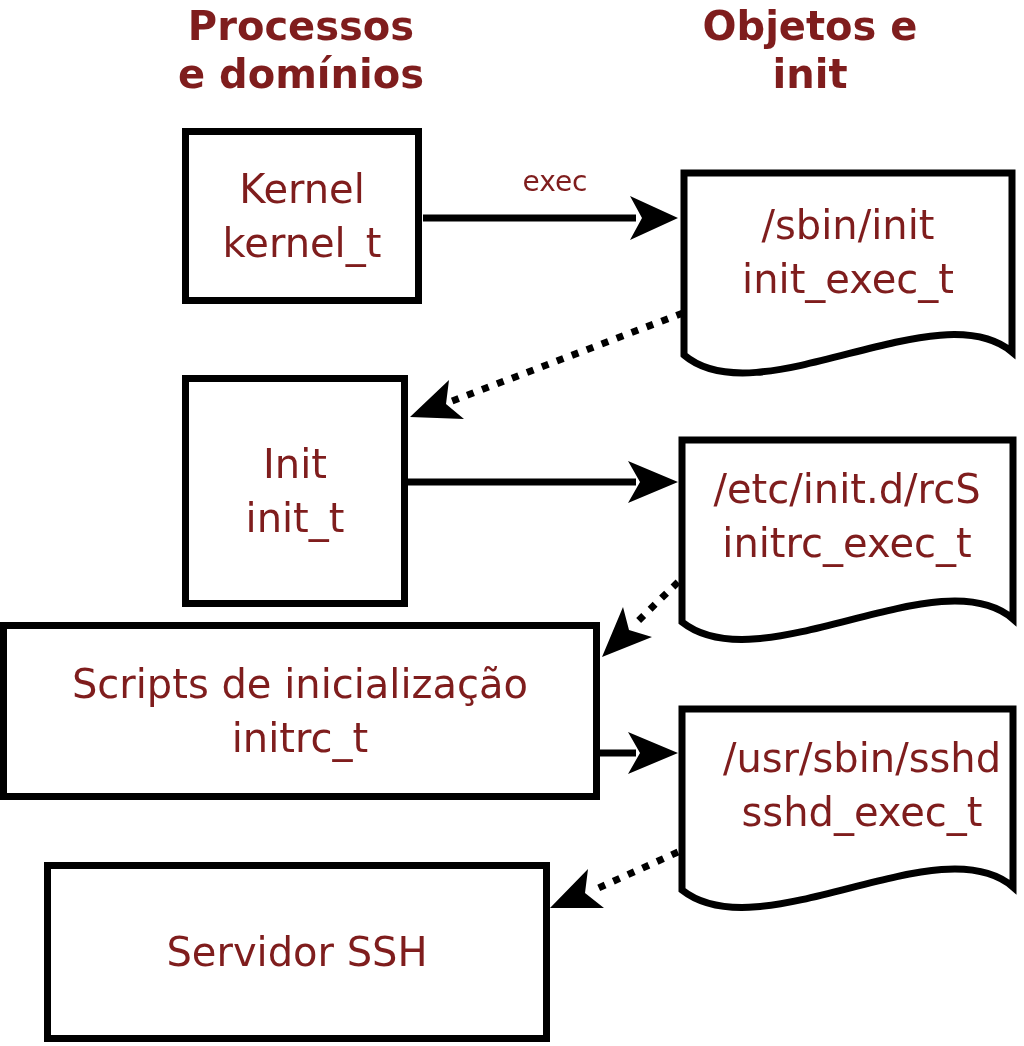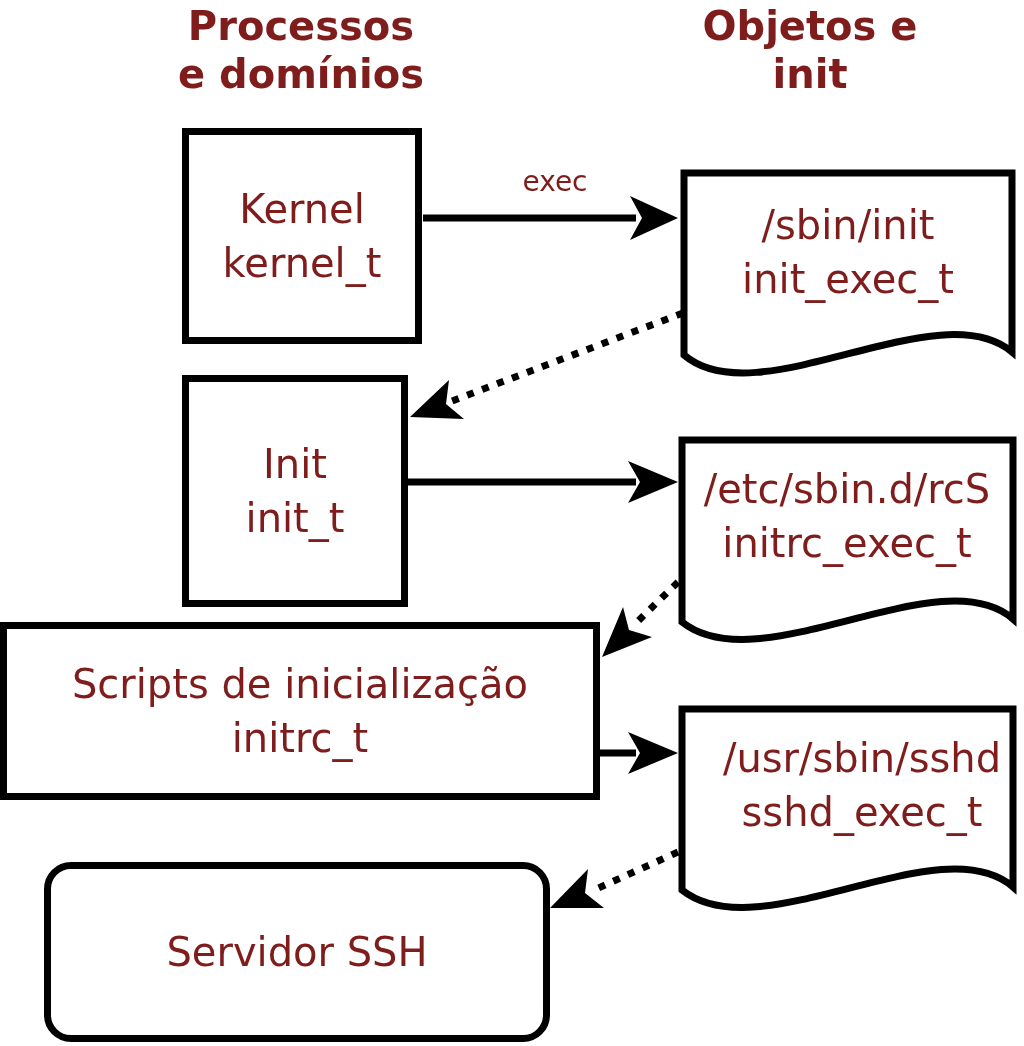--- a/index.html
+++ b/index.html
@@ -94,42 +94,42 @@
   </div>
   <div class="hdr" style="left:660px; top:2px; width:300px;">
     <div>Objetos e</div>
     <div>init</div>
   </div>
 
   <div class="arrowlabel" style="left:495px; top:158px; width:120px;">
     <span>exec</span>
   </div>
 
-  <div class="pbox" style="left:182px; top:128px; width:240px; height:216px;">
+  <div class="pbox" style="left:182px; top:128px; width:240px; height:176px;">
     <span>Kernel</span>
     <span>kernel_t</span>
   </div>
   <div class="pbox" style="left:182px; top:375px; width:226px; height:232px;">
     <span>Init</span>
     <span>init_t</span>
   </div>
   <div class="pbox" style="left:0px; top:622px; width:600px; height:178px;align-items:center;">
     <span>Scripts de inicialização</span>
     <span>initrc_t</span>
   </div>
-  <div class="pbox" style="left:44px; top:862px; width:506px; height:180px;border-radius:27px;">
+  <div class="pbox" style="left:44px; top:862px; width:506px; height:180px;">
     <span>Servidor SSH</span>
   </div>
 
   <div class="doclabel" style="left:680px; top:198px; width:336px;">
     <div>/sbin/init</div>
     <div>init_exec_t</div>
   </div>
   <div class="doclabel" style="left:678px; top:462px; width:338px;">
-    <div>/etc/sbin.d/rcS</div>
+    <div>/etc/init.d/rcS</div>
     <div>initrc_exec_t</div>
   </div>
   <div class="doclabel" style="left:678px; top:731px; width:338px;padding-left:15px;">
     <div>/usr/sbin/sshd</div>
     <div>sshd_exec_t</div>
   </div>
 
 </div>
 
 </body></html>

